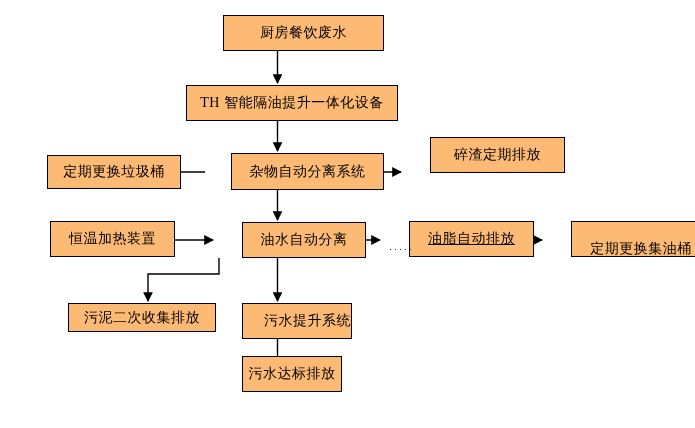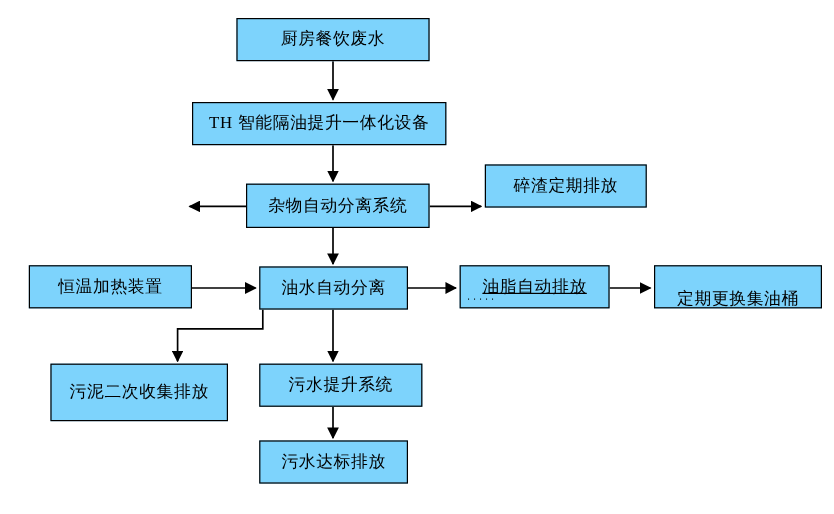--- a/index.html
+++ b/index.html
@@ -19,29 +19,30 @@
     position: absolute;
     left: 0;
     top: 0;
     width: 695px;
     height: 428px;
   }
   .node {
     position: absolute;
     box-sizing: border-box;
     border: 1px solid #000000;
-    background: #7dd3fc;
+    background: #fdba74;
     display: flex;
     align-items: center;
     justify-content: center;
     color: #000000;
     line-height: 1.1;
     white-space: nowrap;
     letter-spacing: 0.5px;
     z-index: 2;
+    margin-left: 26px;
   }
   .node .label {
     display: block;
     font-size: 14px;
   }
   .node.serif-lead .label {
     font-family: "Liberation Serif", "DejaVu Serif", serif;
   }
   .node.serif-lead .label .cjk {
     font-family: "Liberation Sans", "DejaVu Sans", sans-serif;
@@ -95,47 +96,50 @@
   </div>
 
   <div class="node serif-lead" style="left:160px; top:85px; width:212px; height:36px;">
     <span class="label"><span>TH</span><span class="cjk"> 智能隔油提升一体化设备</span></span>
   </div>
 
   <div class="node" style="left:205px; top:153px; width:153px; height:37px;">
     <span class="label">杂物自动分离系统</span>
   </div>
 
+  <div class="node" style="left:21px; top:155px; width:134px; height:34px;">
+    <span class="label">定期更换垃圾桶</span>
+  </div>
 
   <div class="node" style="left:404px; top:137px; width:135px; height:36px;">
     <span class="label">碎渣定期排放</span>
   </div>
 
   <div class="node" style="left:216px; top:222px; width:124px; height:36px;align-items:center;">
     <span class="label">油水自动分离</span>
   </div>
 
-  <div class="node" style="left:24px; top:221px; width:136px; height:36px;">
+  <div class="node" style="left:24px; top:221px; width:125px; height:36px;">
     <span class="label">恒温加热装置</span>
   </div>
 
   <div class="node" style="left:383px; top:221px; width:125px; height:36px;text-decoration:underline;">
     <span class="label">油脂自动排放</span>
   </div>
   <span class="speck" style="left:389px; top:245px;">·····</span>
 
   <div class="node" style="left:545px; top:221px; width:140px; height:36px;align-items:flex-end;">
     <span class="label">定期更换集油桶</span>
   </div>
 
-  <div class="node" style="left:42px; top:303px; width:148px; height:48px;">
+  <div class="node" style="left:42px; top:303px; width:148px; height:29px;">
     <span class="label">污泥二次收集排放</span>
   </div>
 
-  <div class="node" style="left:216px; top:303px; width:136px; height:36px;">
+  <div class="node" style="left:216px; top:303px; width:110px; height:36px;justify-content:flex-end;">
     <span class="label">污水提升系统</span>
   </div>
 
-  <div class="node" style="left:216px; top:367px; width:124px; height:36px;">
+  <div class="node" style="left:216px; top:356px; width:100px; height:36px;">
     <span class="label">污水达标排放</span>
   </div>
 
 </div>
 
 </body></html>

